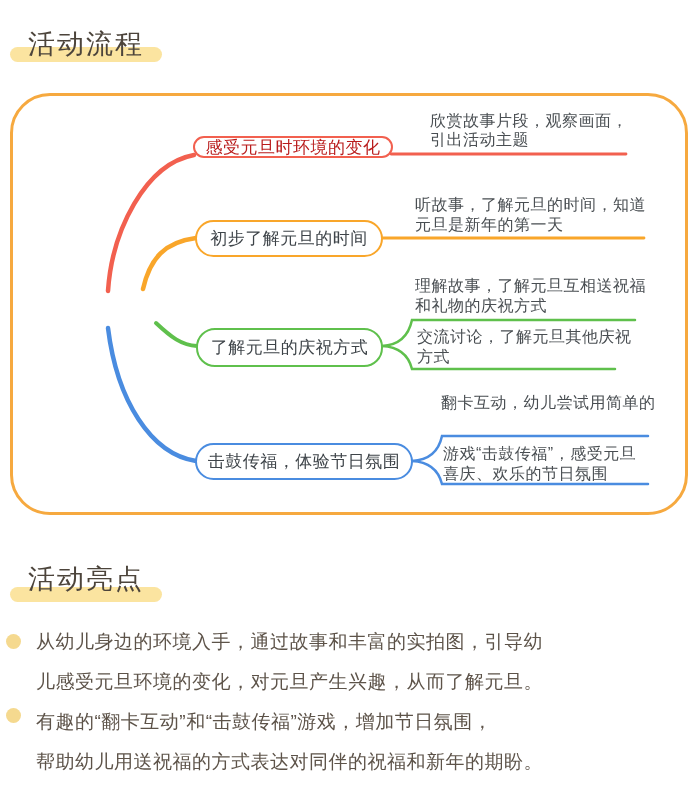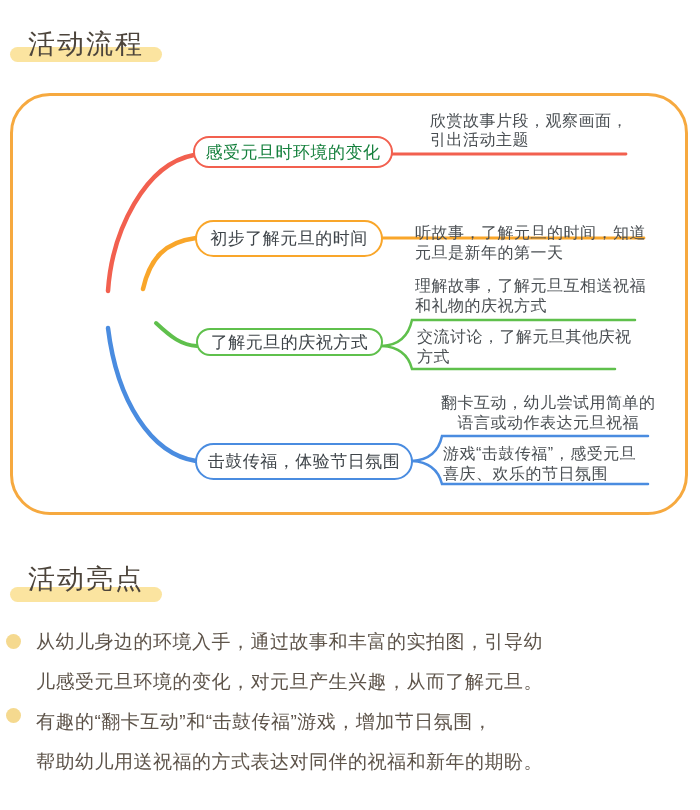--- a/index.html
+++ b/index.html
@@ -46,51 +46,50 @@
       <path d="M368 142 L631 142" fill="none" stroke-width="2.8" stroke-linecap="round" style="stroke: rgb(249, 166, 42);"></path>
 
       <path d="M369 250 C388 249 396 238 399 224 L622 224" fill="none" stroke-width="2.5" stroke-linecap="round" style="stroke: rgb(95, 192, 76);"></path>
       <path d="M369 250 C388 251 396 261 399 273 L602 273" fill="none" stroke-width="2.5" stroke-linecap="round" style="stroke: rgb(95, 192, 76);"></path>
 
       <path d="M399 365 C418 364 426 354 429 340 L635 340" fill="none" stroke-width="2.5" stroke-linecap="round" style="stroke: rgb(74, 140, 224);"></path>
       <path d="M399 365 C418 366 426 376 429 388 L635 388" fill="none" stroke-width="2.5" stroke-linecap="round" style="stroke: rgb(74, 140, 224);"></path>
     </svg>
 
 
-    <div class="node" style="left: 180px; top: 40px; width: 200px; height: 32px; border-color: rgb(242, 96, 79); color: #15803d;">感受元旦时环境的变化</div>
+    <div class="node" style="left: 180px; top: 40px; width: 200px; height: 22px; border-color: rgb(242, 96, 79); color: #b91c1c;">感受元旦时环境的变化</div>
 
     <div class="node" style="left: 182px; top: 124px; width: 188px; height: 37px; border-color: rgb(249, 166, 42); color: rgb(62, 68, 73);">初步了解元旦的时间</div>
 
-    <div class="node" style="left: 183px; top: 232px; width: 187px; height: 28px; border-color: rgb(95, 192, 76); color: rgb(62, 68, 73); font-family: Liberation Mono, monospace;">了解元旦的庆祝方式</div>
+    <div class="node" style="left: 183px; top: 232px; width: 187px; height: 39px; border-color: rgb(95, 192, 76); color: rgb(62, 68, 73); font-family: Liberation Mono, monospace;">了解元旦的庆祝方式</div>
 
     <div class="node" style="left: 182px; top: 347px; width: 218px; height: 37px; border-color: rgb(74, 140, 224); color: rgb(62, 68, 73);">击鼓传福，体验节日氛围</div>
 
     <div class="note tight" style="left:417px; top:15px;">
       <div>欣赏故事片段，观察画面，</div>
       <div>引出活动主题</div>
     </div>
 
-    <div class="note" style="left:402px; top:99px;margin-top:28px;">
+    <div class="note" style="left:402px; top:99px;">
       <div>听故事，了解元旦的时间，知道</div>
       <div>元旦是新年的第一天</div>
     </div>
 
     <div class="note" style="left:402px; top:180px;">
       <div>理解故事，了解元旦互相送祝福</div>
       <div>和礼物的庆祝方式</div>
     </div>
 
     <div class="note" style="left:404px; top:231px;">
       <div>交流讨论，了解元旦其他庆祝</div>
       <div>方式</div>
     </div>
 
     <div class="note" style="left:428px; top:297px;text-align:center;">
       <div>翻卡互动，幼儿尝试用简单的</div>
-      <div>语言或动作表达元旦祝福</div>
     </div>
 
     <div class="note" style="left:430px; top:348px;">
       <div>游戏“击鼓传福”，感受元旦</div>
       <div>喜庆、欢乐的节日氛围</div>
     </div>
   </div>
 
   <div class="sec-title" style="top: 561px; color: rgb(76, 68, 59);">活动亮点</div>
   <div class="hl-bar" style="top: 587px; background-color: rgb(251, 228, 160);"></div>

